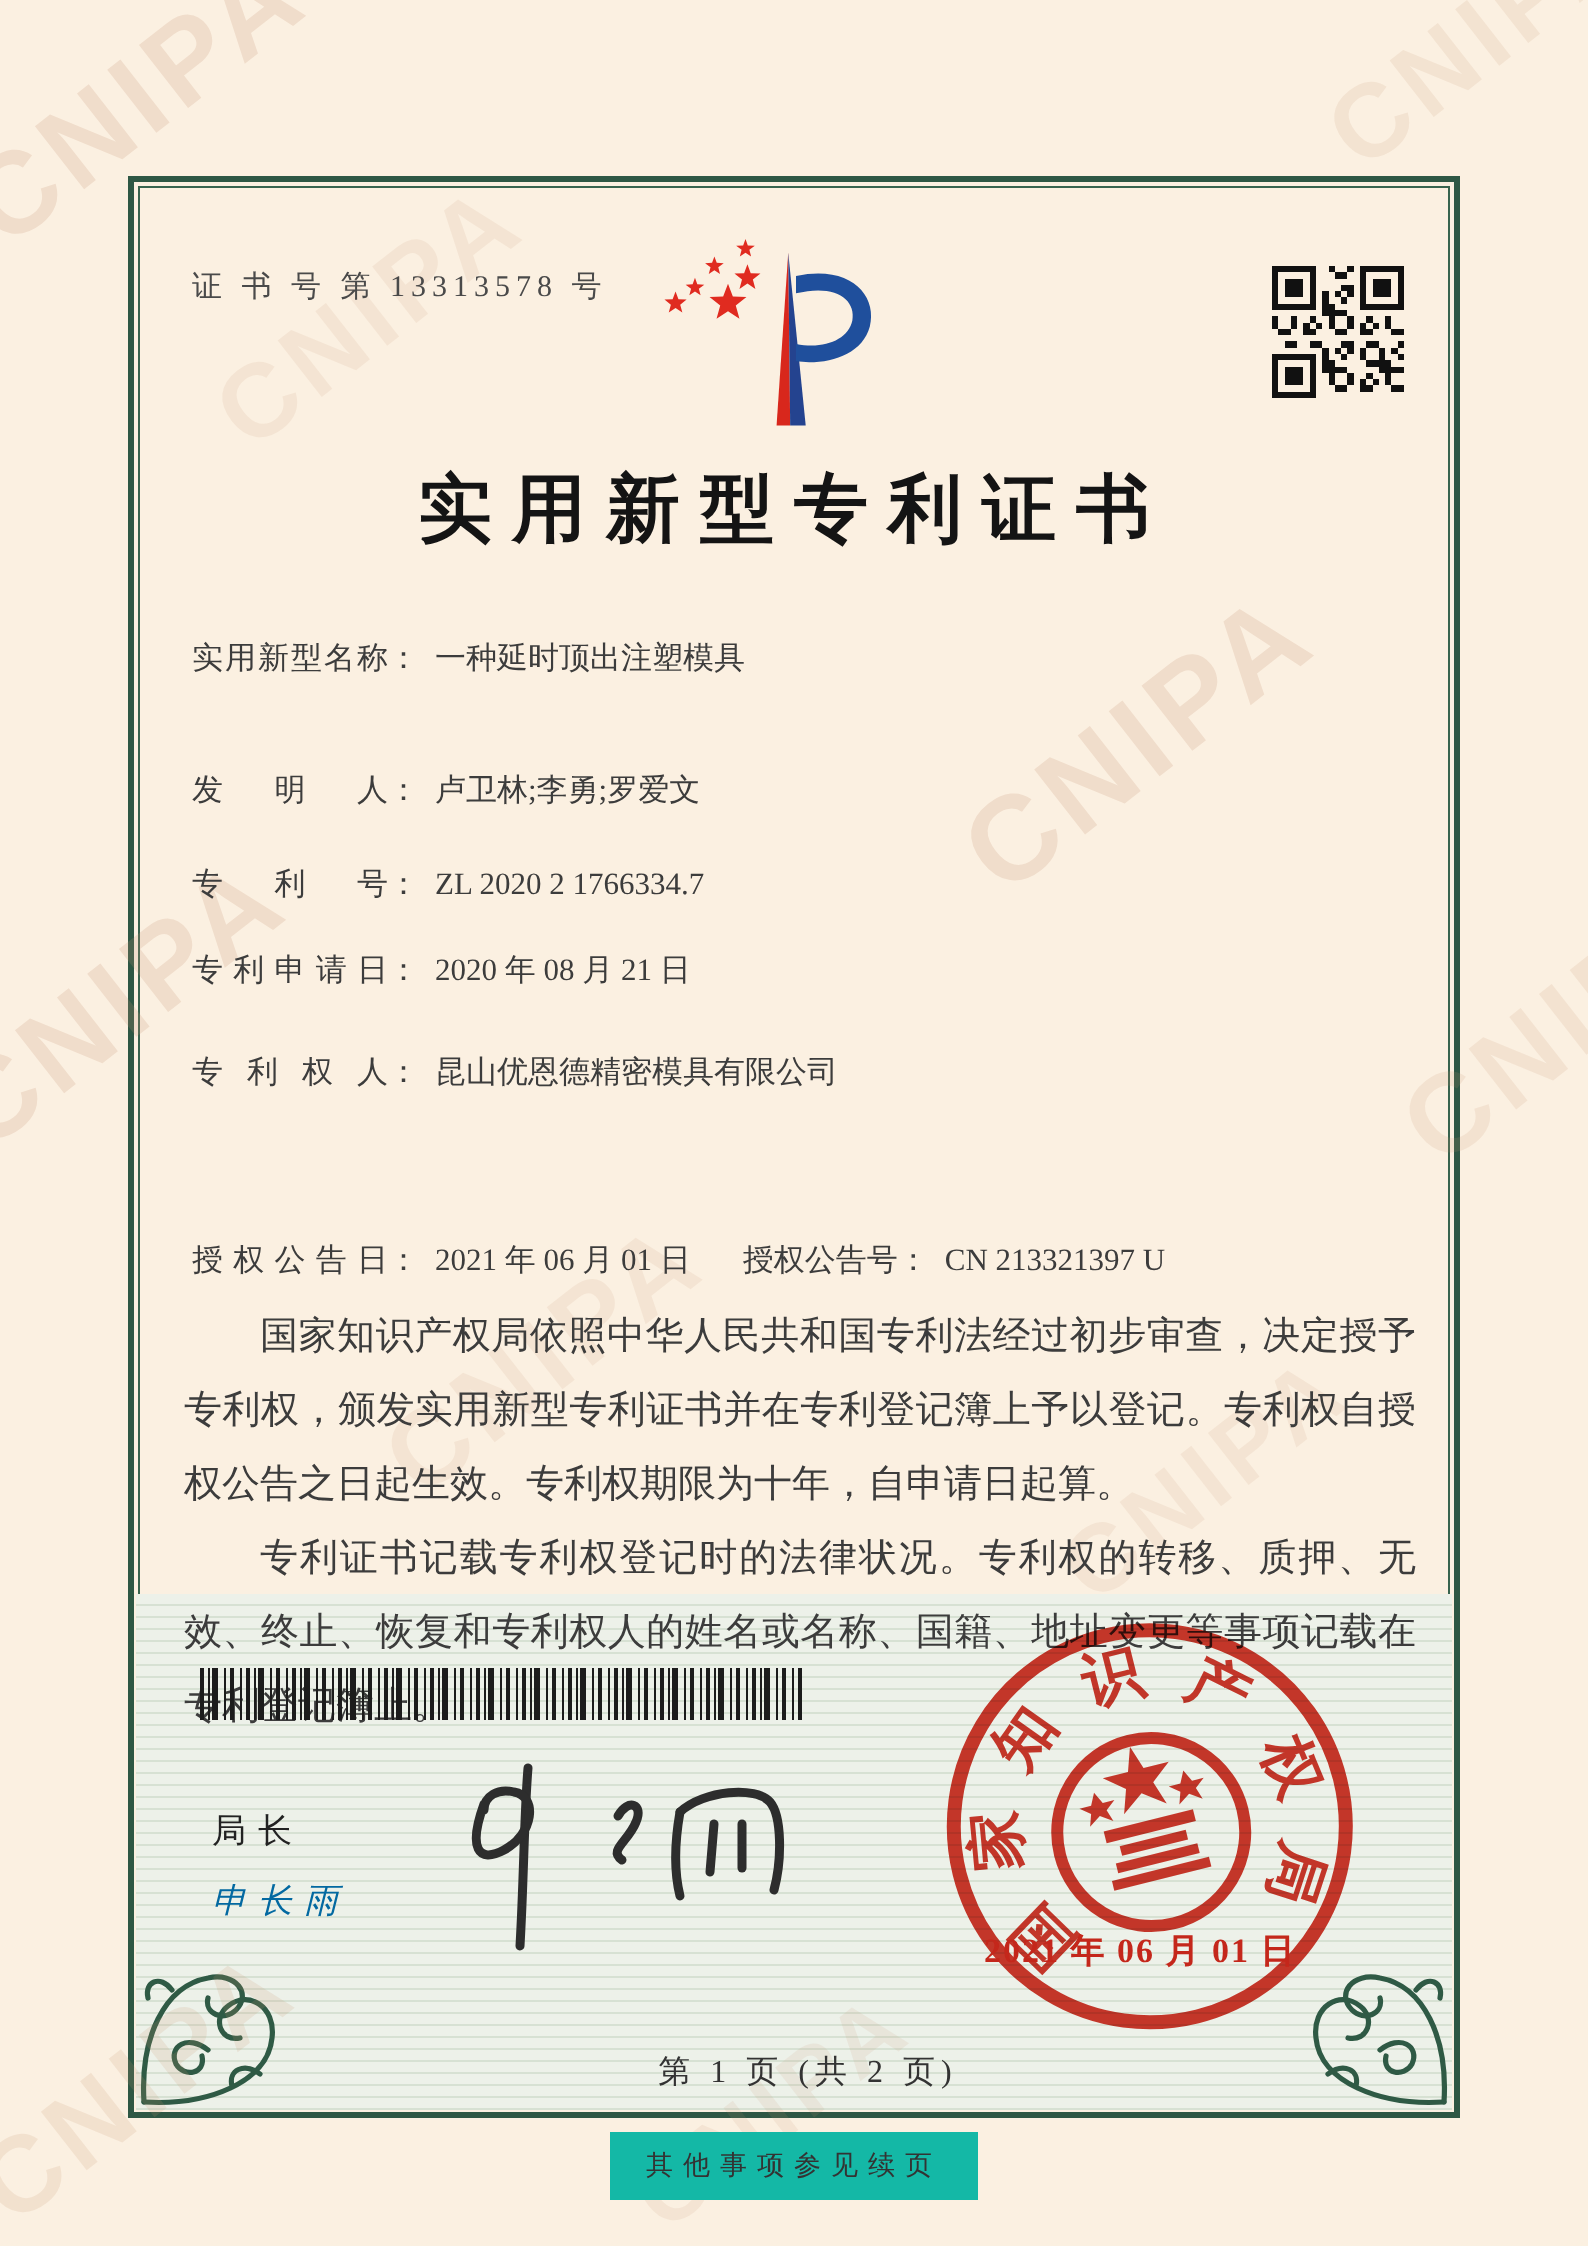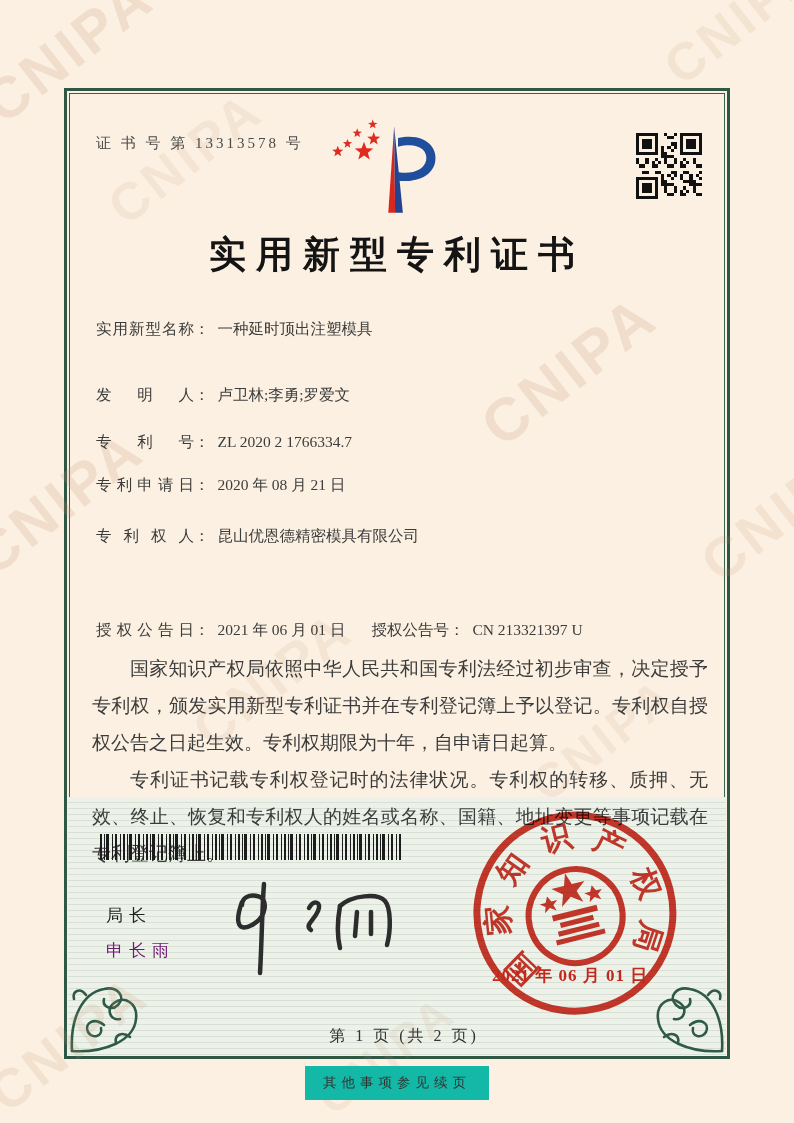--- a/index.html
+++ b/index.html
@@ -47,21 +47,21 @@
 
   .barcode{position:absolute;left:100px;top:834px;width:302px;height:26px;z-index:2;
     background:repeating-linear-gradient(90deg,
       #1c1c1c 0 2px,rgba(0,0,0,0) 2px 4px,#1c1c1c 4px 5px,rgba(0,0,0,0) 5px 6px,
       #1c1c1c 6px 9px,rgba(0,0,0,0) 9px 12px,#1c1c1c 12px 13px,rgba(0,0,0,0) 13px 15px,
       #1c1c1c 15px 17px,rgba(0,0,0,0) 17px 20px,#1c1c1c 20px 21px,rgba(0,0,0,0) 21px 23px);}
 
   .sig-title{position:absolute;left:106px;top:904px;font-size:17px;letter-spacing:6px;
              color:#222;z-index:3;text-align:right;}
   .sig-name{position:absolute;left:106px;top:939px;font-size:17px;letter-spacing:6px;
-            color:#701a75;z-index:3;}
+            color:#0369a1;z-index:3;font-style:italic;}
   .sig-script{position:absolute;left:212px;top:878px;z-index:3;}
 
   .seal{position:absolute;left:468px;top:806px;z-index:3;transform:rotate(-14deg);
         opacity:.93;mix-blend-mode:multiply;}
   .seal text{font-family:"Liberation Serif","DejaVu Serif",serif;font-weight:bold;}
   .seal-date{position:absolute;left:492px;top:964px;font-size:17px;color:#c4271b;
              letter-spacing:1px;z-index:4;font-weight:bold;white-space:nowrap;}
 
   .page-no{position:absolute;left:14px;right:0;top:1026px;text-align:center;
            font-size:16px;letter-spacing:3px;color:#333;z-index:2;}

